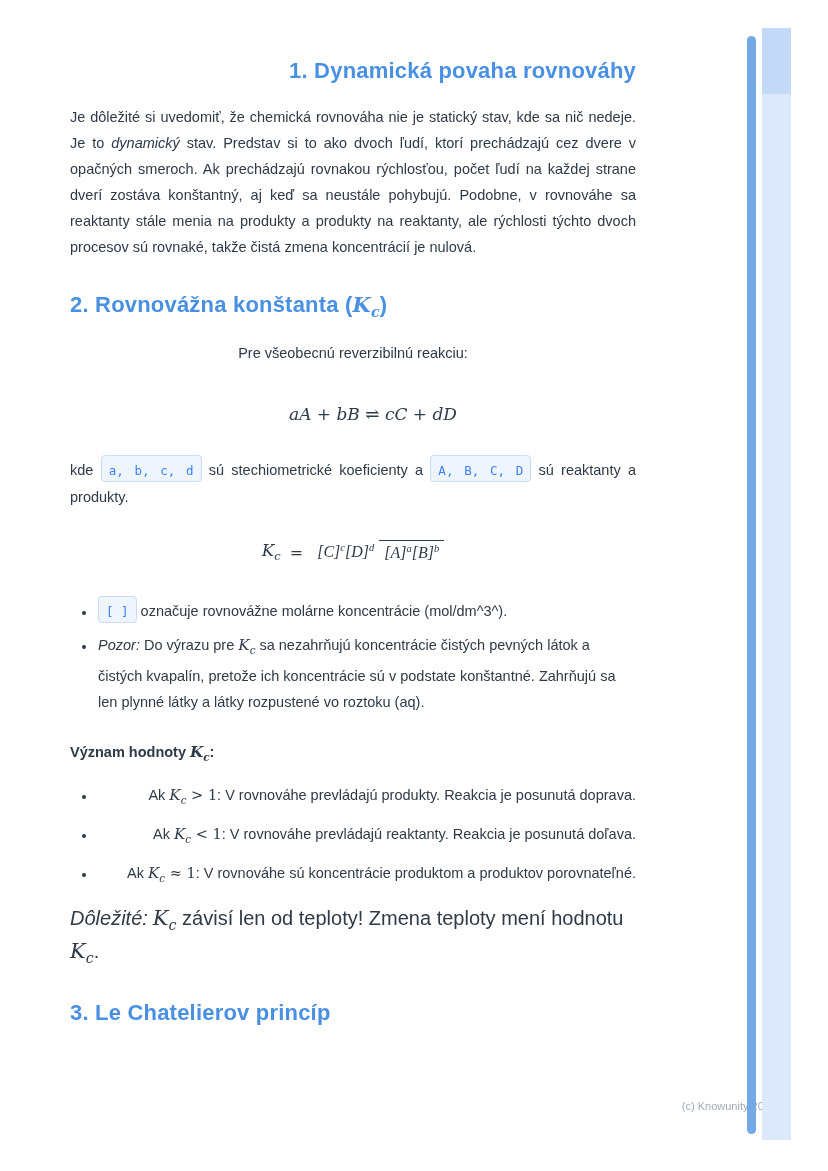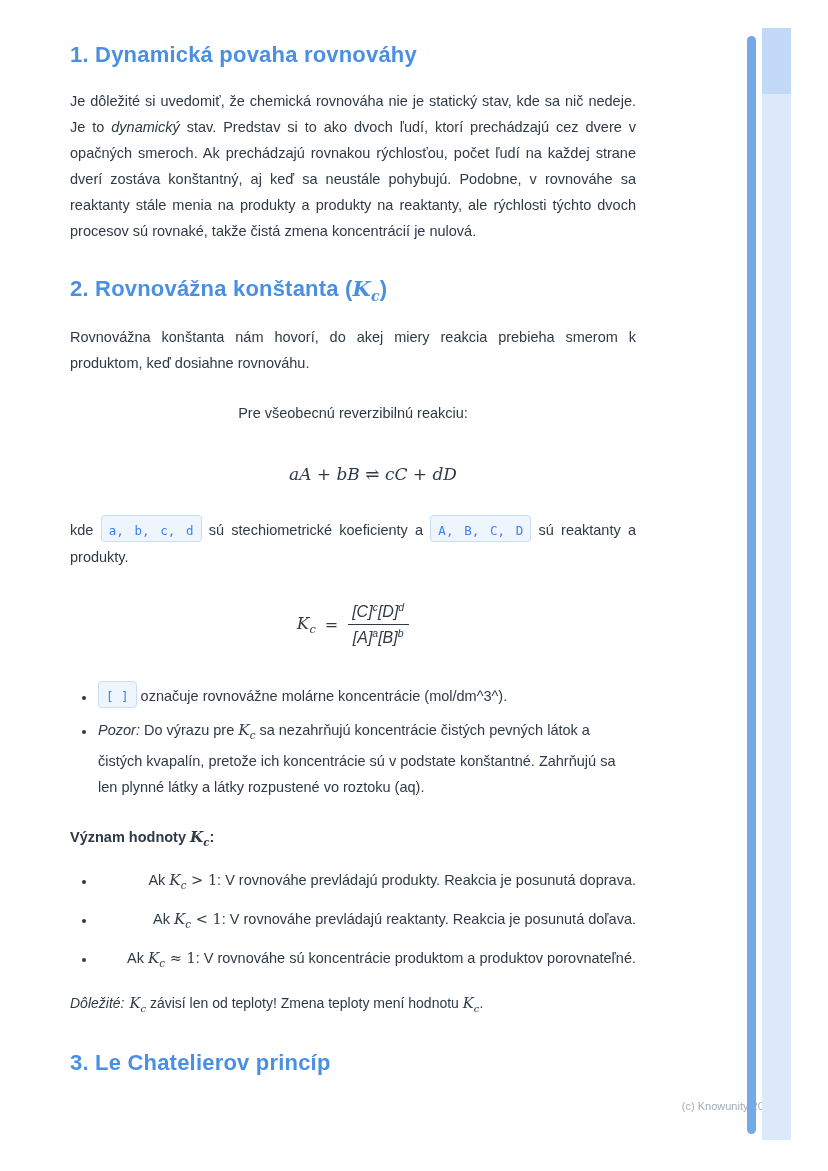--- a/index.html
+++ b/index.html
@@ -22,21 +22,21 @@
     width: 566px;
   }
 
   .heading {
     font-size: 22px;
     font-weight: 700;
     color: var(--accent, #4a90e2);
     margin: 32px 0 20px;
     letter-spacing: 0.2px;
   }
-  .heading.first { margin-top: 8px; }
+  .heading.first { margin-top: 24px; text-align: right; }
   .heading.h3 { margin-top: 26px; margin-bottom: 0; }
   .heading .kc { font-size: 0.95em; }
 
   .para {
     font-size: 14.5px;
     line-height: 26px;
     text-align: justify;
     margin-bottom: 24px;
   }
   .para.single { text-align: center; }
@@ -59,23 +59,23 @@
   .formula {
     display: flex;
     justify-content: center;
     align-items: center;
     margin: 30px 0 34px;
     font-size: 16px;
   }
   .meq { font-family: "DejaVu Serif", serif; margin: 0 9px; }
   .frac {
     display: inline-flex;
-    flex-direction: column;
+    flex-direction: row;
     align-items: center;
-    font-family: Liberation Sans, sans-serif;
+    font-family: Liberation Serif, serif;
     font-style: italic;
     line-height: 1.35;
   }
   .frac .num { padding: 0 5px 1px; }
   .frac .den { border-top: 1px solid var(--frac_rule, #2f3a47); padding: 1px 5px 0; }
   .frac sup { font-size: 10.5px; }
 
   .chip {
     font-family: "DejaVu Sans Mono", monospace;
     font-size: 12.5px;
@@ -100,21 +100,21 @@
     text-align: left;
   }
   .list li::marker { color: var(--text, #2f3a47); font-size: 0.85em; }
 
   .bold-label { font-size: 14.5px; line-height: 26px; font-weight: 700; margin-bottom: 12px; margin-top: 20px; }
   .bold-label .kc { font-weight: 700; }
 
   .klist { margin-bottom: 14px; }
   .klist li { margin-bottom: 8px; text-align: right; }
 
-  .note { font-size: 14px; line-height: 26px; margin-bottom: 28px; }
+  .note { font-size: 20px; line-height: 26px; margin-bottom: 28px; }
   .note em { margin-right: 5px; }
 
   .watermark {
     position: absolute;
     right: 52px;
     top: 1100px;
     font-size: 11px;
     color: var(--muted, #a3abb5);
   }
 
@@ -151,21 +151,20 @@
 <div class="page">
 
   <div class="content">
 
     <h2 class="heading first">1. Dynamická povaha rovnováhy</h2>
 
     <p class="para"><span>Je dôležité si uvedomiť, že chemická rovnováha nie je statický stav, kde sa nič nedeje. Je to </span><em>dynamický</em><span> stav. Predstav si to ako dvoch ľudí, ktorí prechádzajú cez dvere v opačných smeroch. Ak prechádzajú rovnakou rýchlosťou, počet ľudí na každej strane dverí zostáva konštantný, aj keď sa neustále pohybujú. Podobne, v rovnováhe sa reaktanty stále menia na produkty a produkty na reaktanty, ale rýchlosti týchto dvoch procesov sú rovnaké, takže čistá zmena koncentrácií je nulová.</span></p>
 
     <h2 class="heading"><span>2. Rovnovážna konštanta (</span><span class="kc"><span>K</span><sub>c</sub></span><span>)</span></h2>
 
-    <p class="para">Rovnovážna konštanta nám hovorí, do akej miery reakcia prebieha smerom k produktom, keď dosiahne rovnováhu.</p>
 
     <p class="para single">Pre všeobecnú reverzibilnú reakciu:</p>
 
     <div class="math-display"><span class="mserif">aA + bB ⇌ cC + dD</span></div>
 
     <p class="para"><span>kde </span><code class="chip">a, b, c, d</code><span> sú stechiometrické koeficienty a </span><code class="chip">A, B, C, D</code><span> sú reaktanty a produkty.</span></p>
 
 
     <div class="formula">
       <span class="kc"><span>K</span><sub>c</sub></span>

